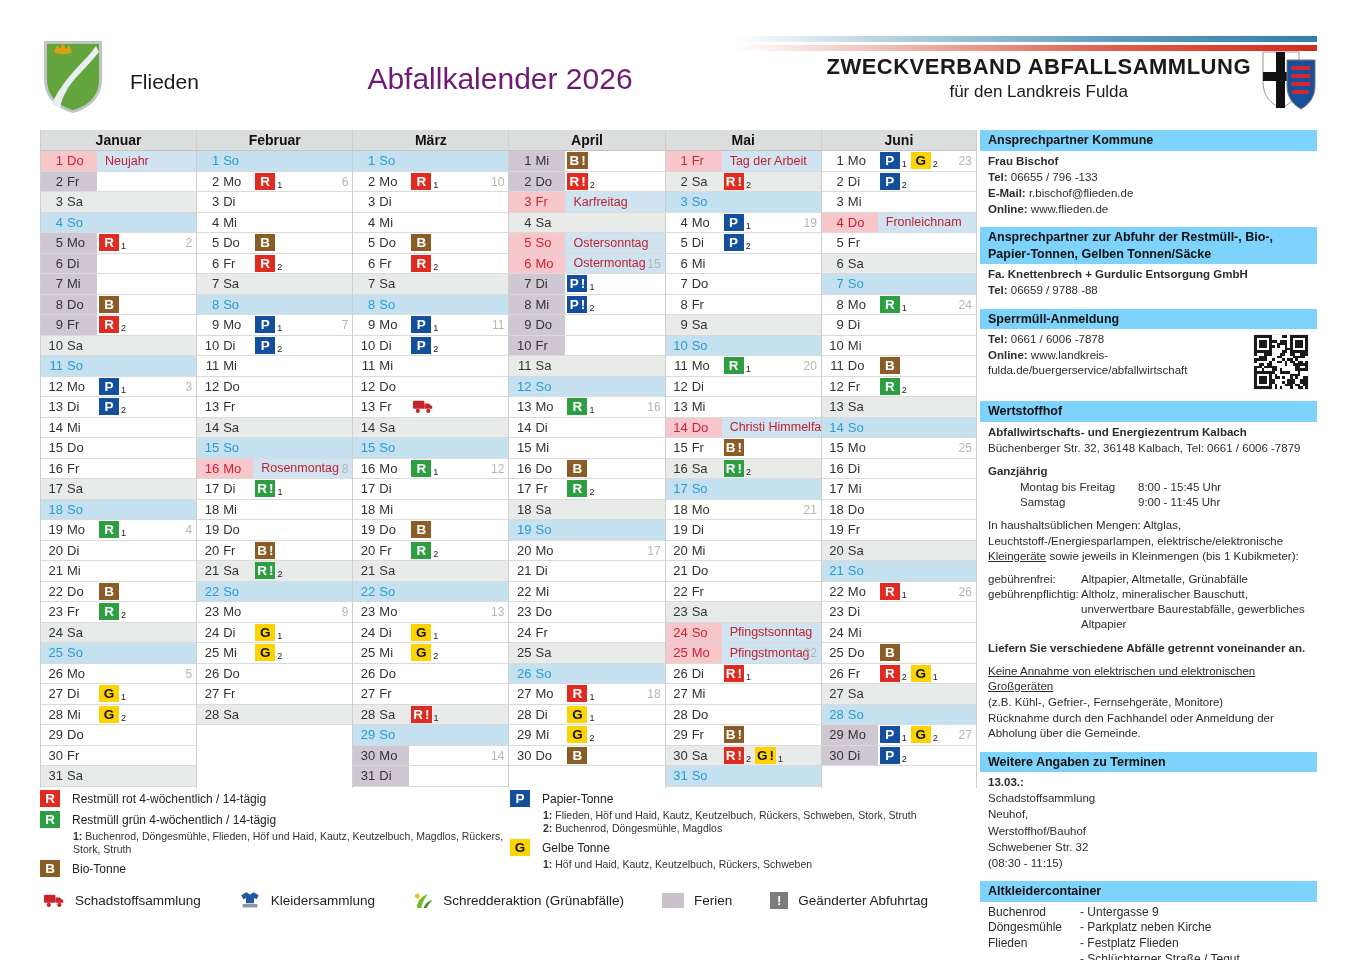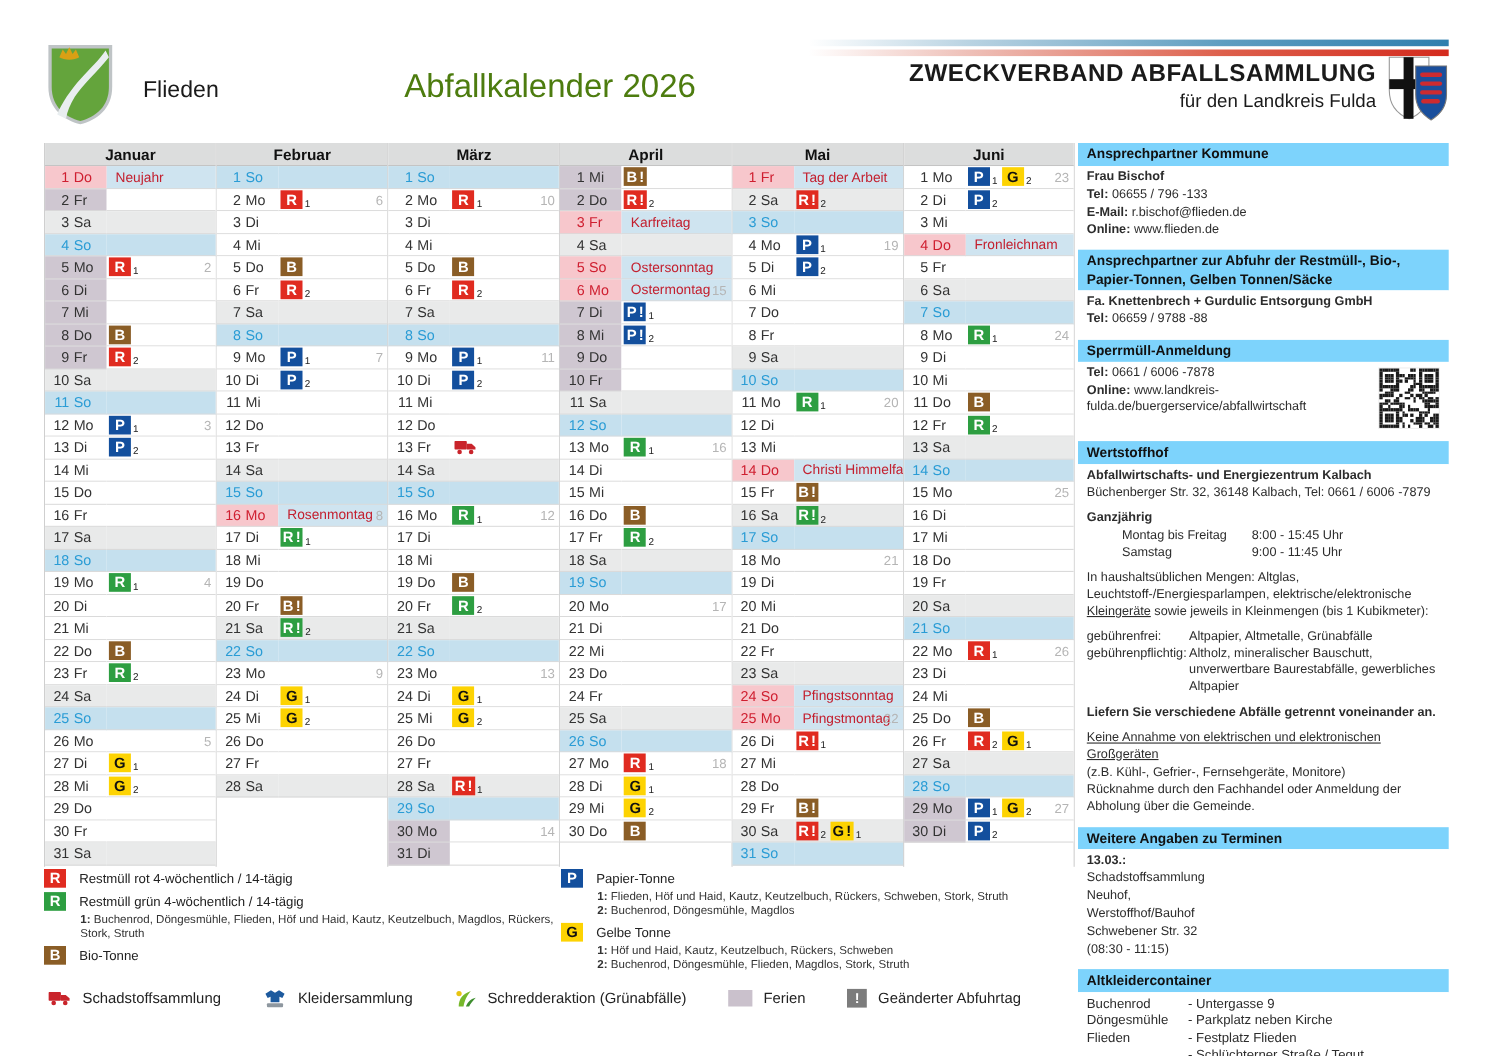--- a/index.html
+++ b/index.html
@@ -2,25 +2,25 @@
 <html><head>
 <meta charset="utf-8">
 <style>
   * { box-sizing: border-box; margin: 0; padding: 0; }
   html,body { width:1358px; height:960px; background:#fff; font-family:"Liberation Sans", sans-serif; color:#222; }
   .page { position:relative; width:1358px; height:960px; overflow:hidden; background:#fff;border-radius:25px; }
 
   
   .crest-flieden { position:absolute; left:40px; top:38px; }
   .muni-name { position:absolute; left:130px; top:70px; font-size:21px; color:#1a1a1a; }
-  .cal-title { position:absolute; left:0; top:62px; width:1000px; text-align:center; font-size:30px; color:#4d7c0f; }
+  .cal-title { position:absolute; left:0; top:62px; width:1000px; text-align:center; font-size:30px; color:#701a75; }
   .org-block { position:absolute; left:735px; top:36px; width:582px; }
   .bar-blue { height:6px; background:linear-gradient(90deg,#ffffff 0%,#b9d3e2 25%,#5e9dc0 65%,#2f7fae 100%); }
   .bar-red  { height:6px; margin-top:3px; background:linear-gradient(90deg,#ffffff 0%,#eec0b8 25%,#dd5f4b 65%,#d42b1e 100%); }
-  .org-text { position:absolute; right:66px; top:18px; text-align:right; }
+  .org-text { position:absolute; right:66px; top:18px; text-align:center; }
   .org-line1 { font-size:22px; font-weight:bold; letter-spacing:0.5px; color:#1a1a1a; white-space:nowrap; }
   .org-line2 { font-size:17px; color:#1a1a1a; margin-top:2px; }
   .crest-fulda { position:absolute; right:0; top:14px; }
 
   
   .calendar { position:absolute; left:40px; top:130px; width:937px; height:658px; display:flex; }
   .month-col { width:156.2px; border-left:1px solid #cfcfcf; }
   .month-col:last-child { border-right:1px solid #cfcfcf; }
   .month-header { height:21px; background:#dcdddd; border-bottom:1px solid #c4c4c4; font-weight:bold; font-size:14px; text-align:center; line-height:21px; color:#111; }
   .day-row { display:flex; height:20.5px; }
@@ -2234,21 +2234,20 @@
           <div class="lg-subs">
             <div><span class="n">1:</span> Flieden, Höf und Haid, Kautz, Keutzelbuch, Rückers, Schweben, Stork, Struth</div>
             <div><span class="n">2:</span> Buchenrod, Döngesmühle, Magdlos</div>
           </div>
           <div class="lg-item">
             <span class="cal-icon i-G">G</span>
             <span class="lg-label">Gelbe Tonne</span>
           </div>
           <div class="lg-subs">
             <div><span class="n">1:</span> Höf und Haid, Kautz, Keutzelbuch, Rückers, Schweben</div>
-            <div><span class="n">2:</span> Buchenrod, Döngesmühle, Flieden, Magdlos, Stork, Struth</div>
           </div>
         </div>
     </div>
     <div class="legend-bottom">
         <span class="lb-item">
           <span class="ic">
             <span class="icon-svg">
               <svg width="21" height="15" viewBox="0 0 24 17" fill="#c9242b">
                 <rect x="0" y="2" width="13" height="9" rx="1"></rect>
                 <path d="M13 5h5l4 3.5V11h-9z"></path>

